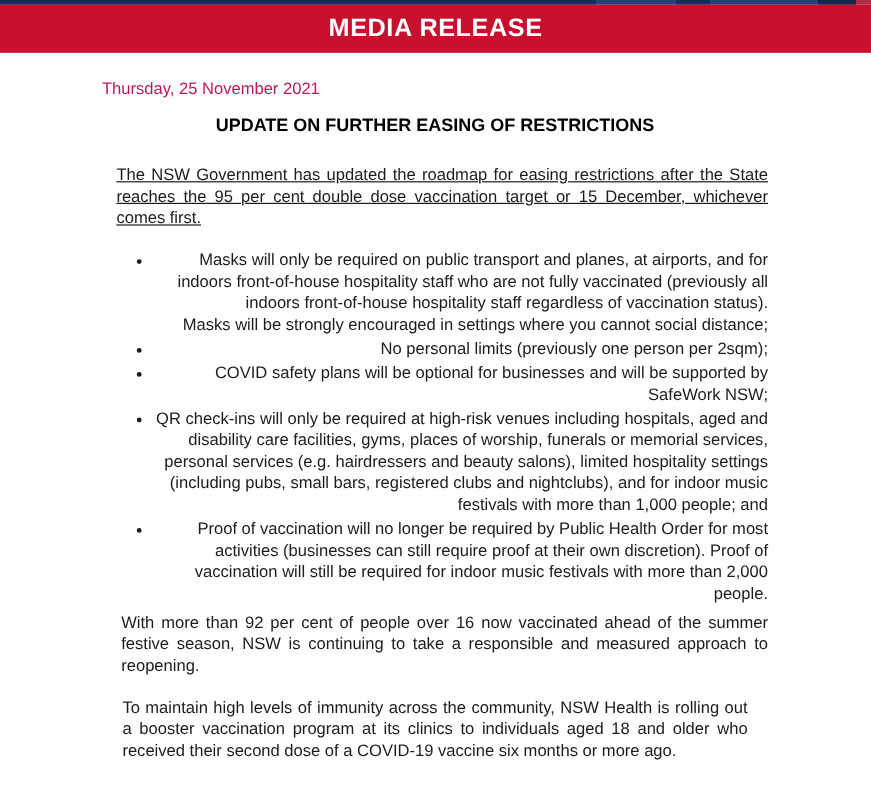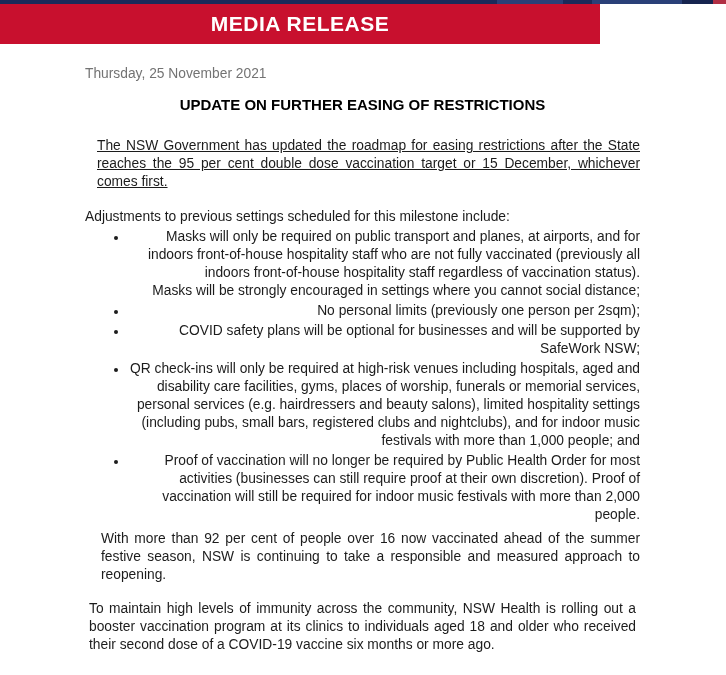--- a/index.html
+++ b/index.html
@@ -17,42 +17,42 @@
     background: linear-gradient(to right,
       #1a2a5a 0px,  #1a2a5a 497px,
       #2a4078 497px, #2a4078 563px,
       #1a2a5a 563px, #1a2a5a 592px,
       #2a4078 592px, #2a4078 682px,
       #16244f 682px, #16244f 713px,
       #b12f44 713px, #b12f44 726px);
   }
   .banner {
     height: 40px;
-    width: 600px;
+    width: 726px;
     background: #c8102e;
     display: flex;
     align-items: center;
     justify-content: center;
   }
   .banner-title {
     color: #ffffff;
     font-size: 21px;
     font-weight: bold;
     letter-spacing: 0.5px;
     margin: 0;
   }
   .page {
     padding: 21px 86px 0 85px;
     color: #1c1c1c;
     font-size: 13.8px;
     line-height: 18px;
   }
   .date {
     margin: 0 0 13px 0;
-    color: #737373;
+    color: #be185d;
   }
   .doc-title {
     margin: 0 0 23px 0;
     font-size: 15px;
     font-weight: bold;
     text-align: center;
     color: #000000;
   }
   p.body-para {
     margin: 0 0 17px 12px;
@@ -74,41 +74,40 @@
     white-space: pre-line;
   }
   ul.restrictions li::marker {
     font-size: 0.9em;
   }
   p.closing-1 {
     margin: 0 0 16px 16px;
     text-align: justify;
   }
   p.closing-2 {
-    margin: 4px;
+    margin: 17px;
     text-align: justify;
   }
 </style>
 </head>
 <body>
 
 <div class="top-strip"></div>
 
 <div class="banner">
   <h1 class="banner-title">MEDIA RELEASE</h1>
 </div>
 
 <div class="page">
   <p class="date">Thursday, 25 November 2021</p>
 
   <h2 class="doc-title">UPDATE ON FURTHER EASING OF RESTRICTIONS</h2>
 
   <p class="body-para">The NSW Government has updated the roadmap for easing restrictions after the State reaches the 95 per cent double dose vaccination target or 15 December, whichever comes first.</p>
 
-  <p class="list-intro">Adjustments to previous settings scheduled for this milestone include:</p>
 
   <ul class="restrictions">
     <li>Masks will only be required on public transport and planes, at airports, and for indoors front-of-house hospitality staff who are not fully vaccinated (previously all indoors front-of-house hospitality staff regardless of vaccination status).
 Masks will be strongly encouraged in settings where you cannot social distance;</li>
     <li>No personal limits (previously one person per 2sqm);</li>
     <li>COVID safety plans will be optional for businesses and will be supported by SafeWork NSW;</li>
     <li>QR check-ins will only be required at high-risk venues including hospitals, aged and disability care facilities, gyms, places of worship, funerals or memorial services, personal services (e.g. hairdressers and beauty salons), limited hospitality settings (including pubs, small bars, registered clubs and nightclubs), and for indoor music festivals with more than 1,000 people; and</li>
     <li>Proof of vaccination will no longer be required by Public Health Order for most activities (businesses can still require proof at their own discretion). Proof of vaccination will still be required for indoor music festivals with more than 2,000 people.</li>
   </ul>
 

